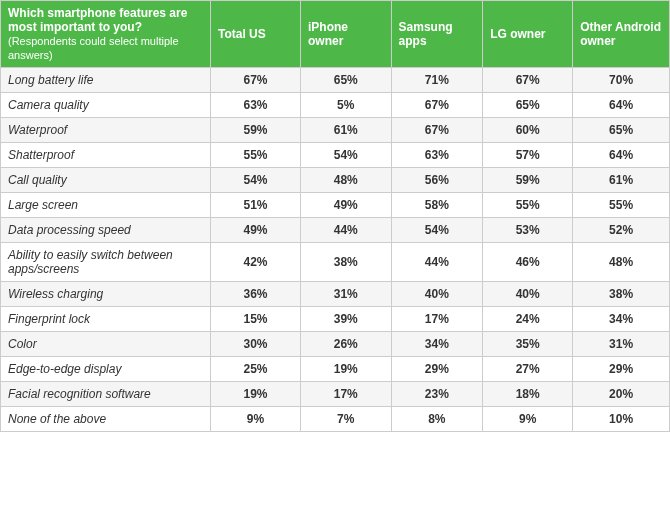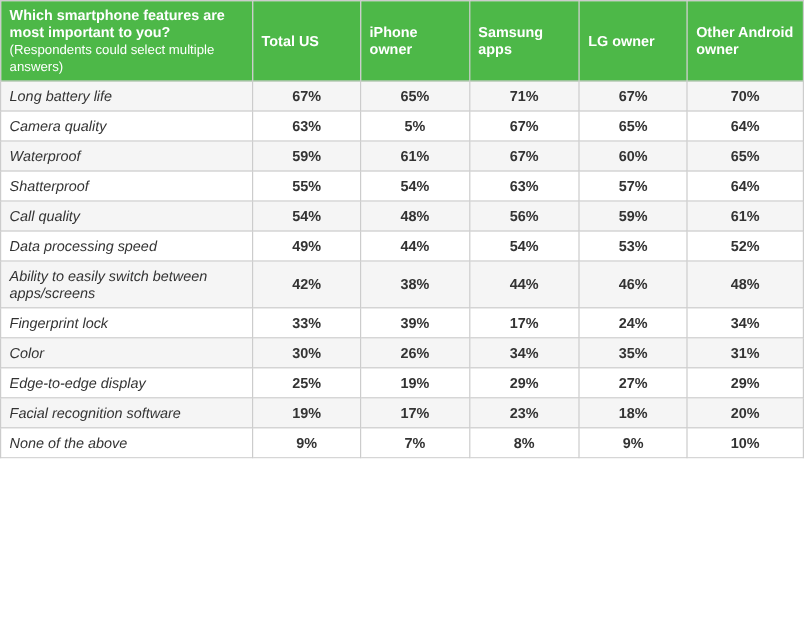--- a/index.html
+++ b/index.html
@@ -113,38 +113,54 @@
       </tr>
       <tr>
         <td>Call quality</td>
         <td>54%</td>
         <td>48%</td>
         <td>56%</td>
         <td>59%</td>
         <td>61%</td>
       </tr>
       <tr>
+        <td>Large screen</td>
+        <td>51%</td>
+        <td>49%</td>
+        <td>58%</td>
+        <td>55%</td>
+        <td>55%</td>
+      </tr>
+      <tr>
         <td>Data processing speed</td>
         <td>49%</td>
         <td>44%</td>
         <td>54%</td>
         <td>53%</td>
         <td>52%</td>
       </tr>
       <tr>
         <td>Ability to easily switch between apps/screens</td>
         <td>42%</td>
         <td>38%</td>
         <td>44%</td>
         <td>46%</td>
         <td>48%</td>
       </tr>
       <tr>
+        <td>Wireless charging</td>
+        <td>36%</td>
+        <td>31%</td>
+        <td>40%</td>
+        <td>40%</td>
+        <td>38%</td>
+      </tr>
+      <tr>
         <td>Fingerprint lock</td>
-        <td>33%</td>
+        <td>15%</td>
         <td>39%</td>
         <td>17%</td>
         <td>24%</td>
         <td>34%</td>
       </tr>
       <tr>
         <td>Color</td>
         <td>30%</td>
         <td>26%</td>
         <td>34%</td>

